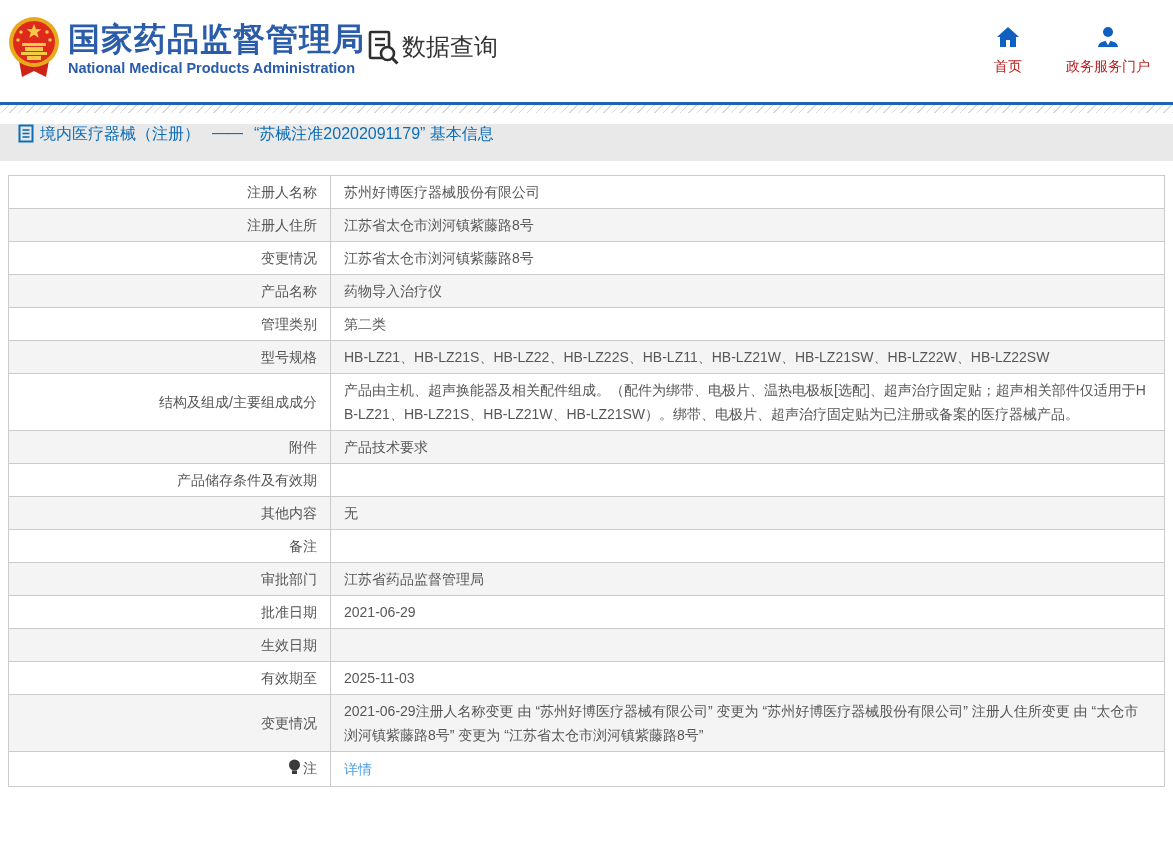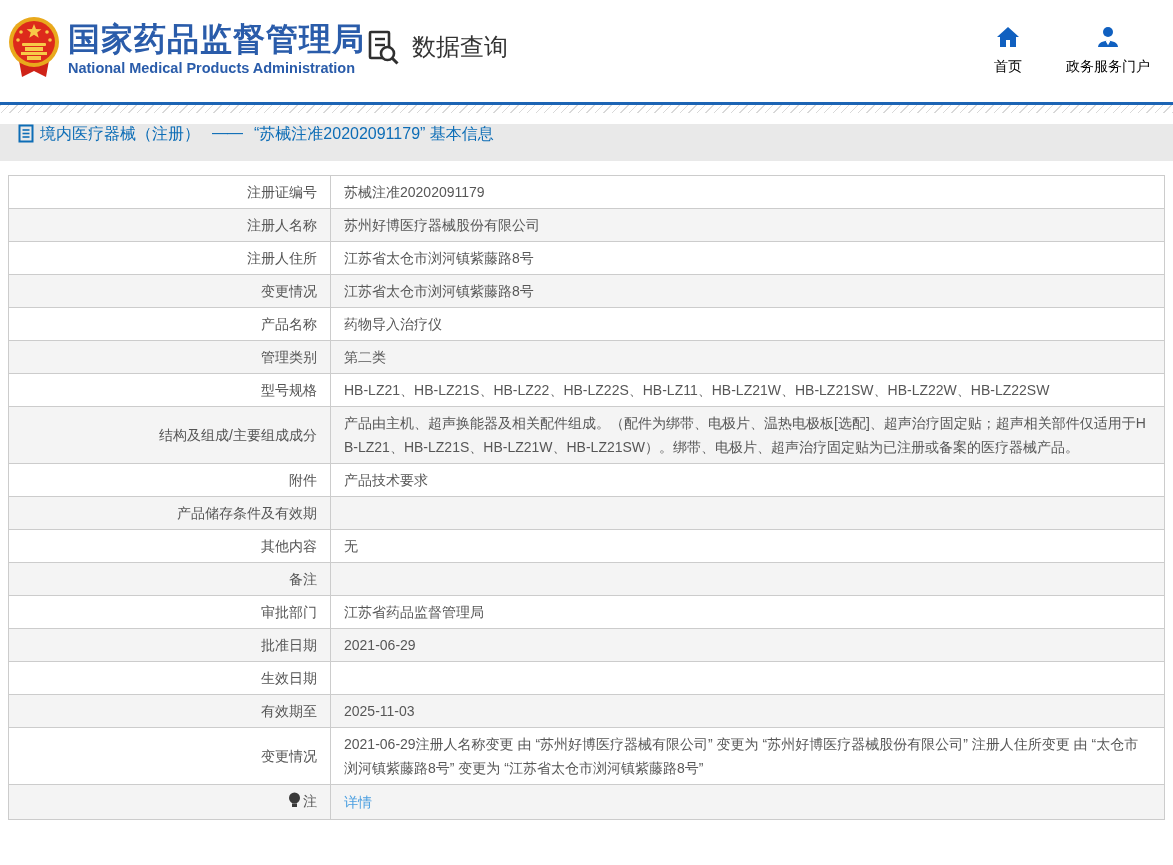--- a/index.html
+++ b/index.html
@@ -9,24 +9,24 @@
     width:1173px; height:865px; overflow:hidden; position:relative;
   }
   .page { width:1173px; height:662px; position:relative; background:#fff; }
 
   
   .header { position:relative; height:102px; background:#fff; }
   .logo { position:absolute; left:8px; top:15px; width:52px; height:70px; cursor:pointer; }
   .brand { position:absolute; left:68px; top:21px; cursor:pointer; }
   .brand-cn { font-size:32px; font-weight:bold; color:#2a5caa; letter-spacing:1px; line-height:36px; }
   .brand-en { font-size:14.5px; color:#2a5caa; margin-top:3px;font-weight:bold; }
-  .data-query { position:absolute; left:366px; top:29px; display:flex; align-items:center; gap:12px; cursor:pointer; }
+  .data-query { position:absolute; left:366px; top:29px; display:flex; align-items:center; gap:2px; cursor:pointer; }
   .dq-text { font-size:24px; color:#333; }
   .nav-item { position:absolute; top:26px; text-align:center; cursor:pointer; }
-  .nav-item .nav-label { display:block; font-size:14px; color:#000000; margin-top:6px; }
+  .nav-item .nav-label { display:block; font-size:14px; color:#b91c1c; margin-top:6px; }
   .nav-home { left:979px; width:58px; }
   .nav-portal { left:1056px; width:104px; }
   .nav-item svg { display:inline-block; }
 
   .top-line { height:3px; background:#1c64b4; }
   .hatch {
     height:8px;
     background:repeating-linear-gradient(135deg,#d9d9d9 0,#d9d9d9 1px,#ffffff 1px,#ffffff 6px);
   }
   .gap1 { height:11px; background:#fff; }
@@ -129,24 +129,20 @@
     <span class="tb-cat">境内医疗器械（注册）</span>
     <span class="tb-sep">——</span>
     <span class="tb-current">“苏械注准20202091179” 基本信息</span>
   </div>
 
   <div class="gap2"></div>
 
   <table class="info-table">
     <tbody>
       <tr>
-        <td class="label">注册证编号</td>
-        <td class="value">苏械注准20202091179</td>
-      </tr>
-      <tr>
         <td class="label">注册人名称</td>
         <td class="value">苏州好博医疗器械股份有限公司</td>
       </tr>
       <tr>
         <td class="label">注册人住所</td>
         <td class="value">江苏省太仓市浏河镇紫藤路8号</td>
       </tr>
       <tr>
         <td class="label">变更情况</td>
         <td class="value">江苏省太仓市浏河镇紫藤路8号</td>

